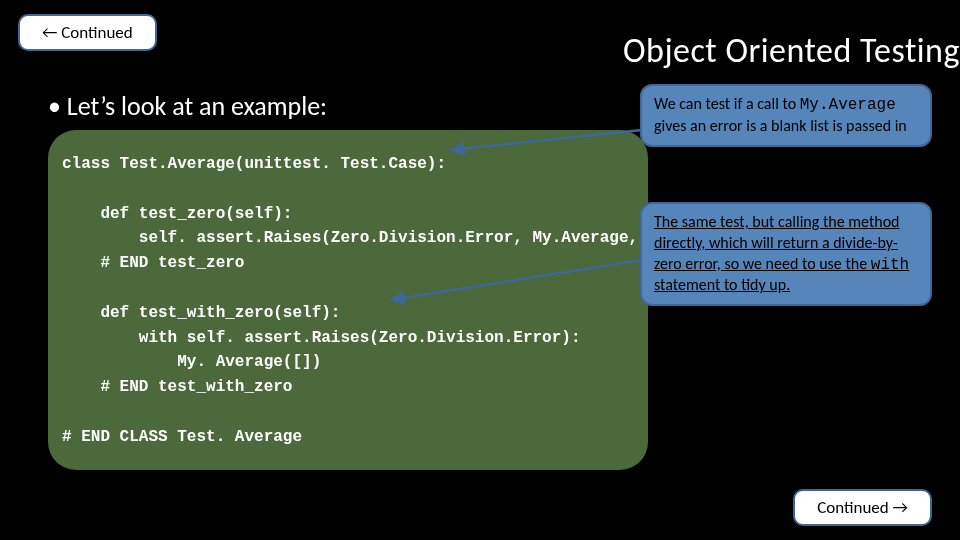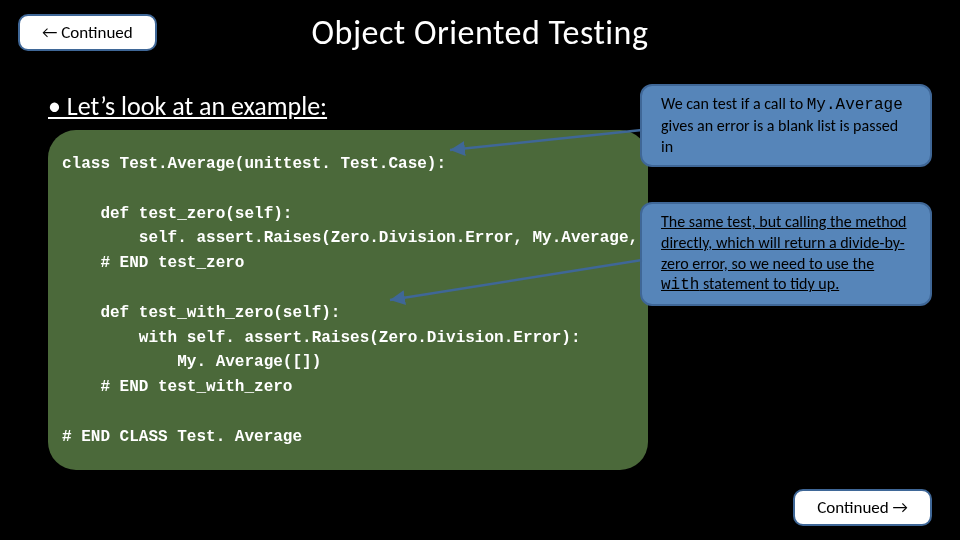--- a/index.html
+++ b/index.html
@@ -16,36 +16,35 @@
     border: 2px solid #3f6797;
     border-radius: 10px;
     padding: 6px 22px;
     font-size: 17px;
     color: #000;
   }
   .nav-prev { top: 14px; left: 18px; }
   .nav-next { bottom: 14px; right: 28px; margin-top: 24px; }
   .title {
     position: absolute;
-    top: 12px;
+    top: 30px;
     left: 0;
     width: 100%;
-    text-align: center;
+    text-align: right;
     color: #fff;
     font-size: 34px;
     font-weight: 400;
     letter-spacing: 0.5px;
   }
   .bullet {
     position: absolute;
     top: 90px;
     left: 48px;
     color: #fff;
     font-size: 26px;
-    text-decoration: underline;
   }
   .code-area {
     position: absolute;
     top: 130px;
     left: 48px;
     width: 600px;
     height: 340px;
     background: #4b693a;
     border-radius: 28px;
     color: #fff;
@@ -57,21 +56,21 @@
     white-space: pre;
     overflow: hidden;
   }
   .callout {
     position: absolute;
     background: #5685b9;
     border: 2px solid #3f6797;
     border-radius: 12px;
     color: #000;
     font-size: 16px;
-    padding: 8px 19px;
+    padding: 8px 12px;
     line-height: 1.3;
     width: 292px;
   }
   .callout1 { top: 84px; right: 28px; }
   .callout2 { top: 202px; right: 28px; text-decoration: underline; }
   .mono { font-family: "Courier New", monospace; }
   svg.arrows {
     position: absolute;
     top: 0; left: 0;
     width: 960px; height: 540px;

